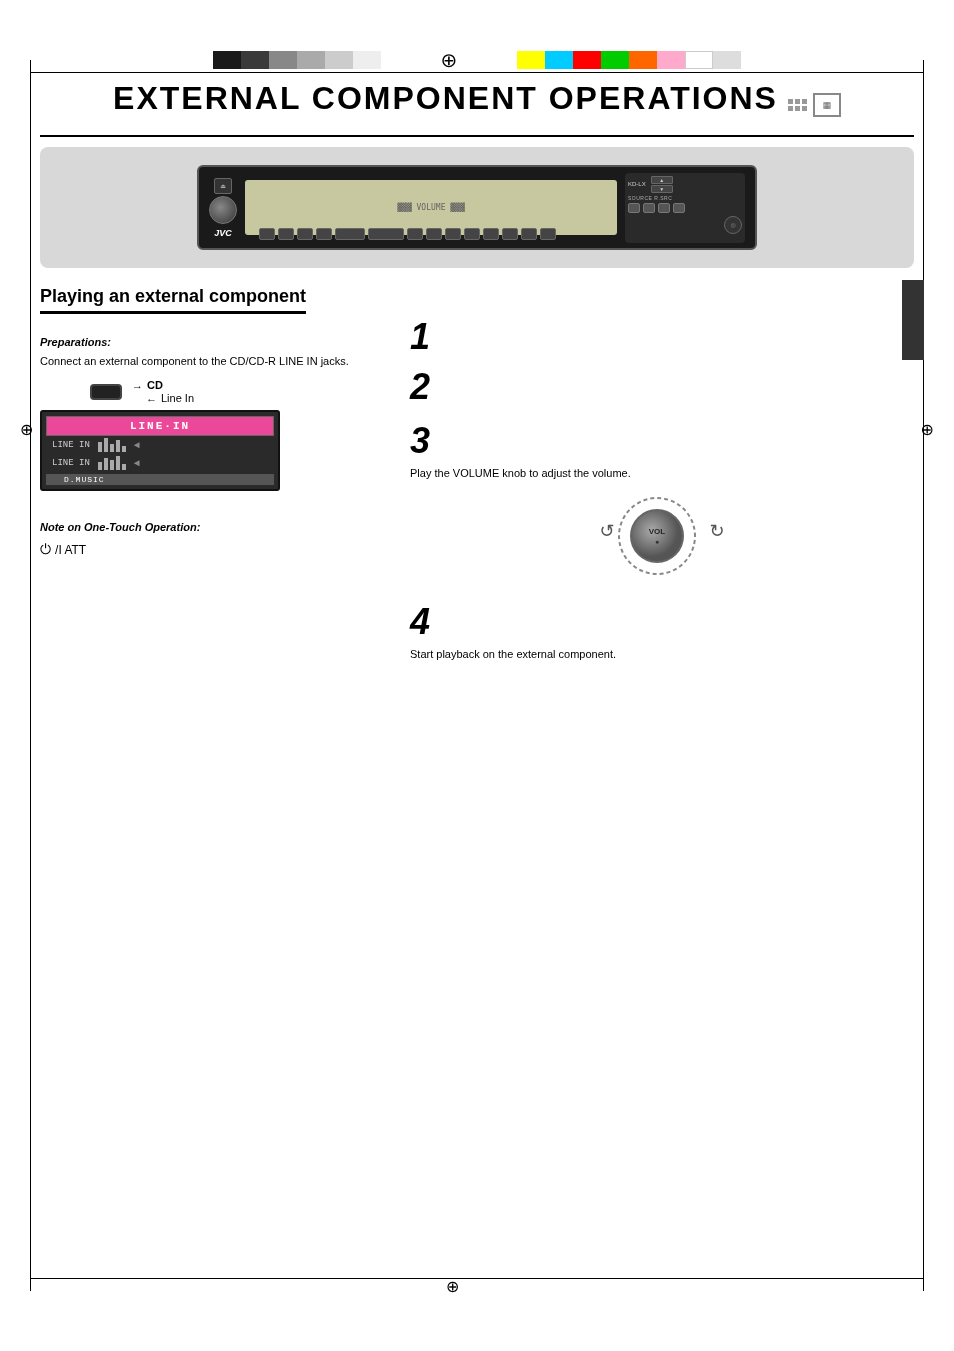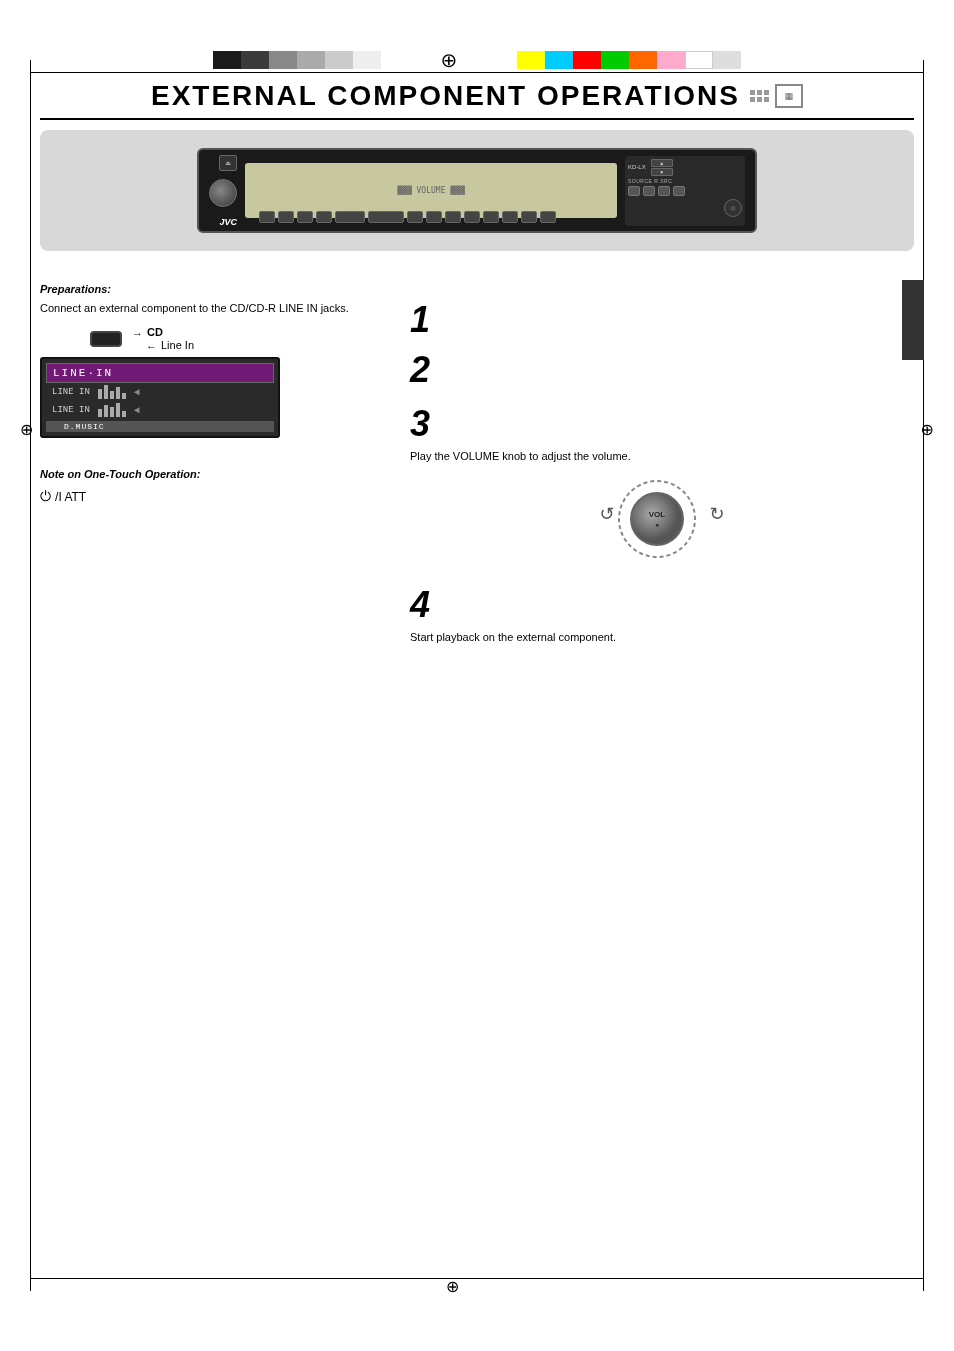--- a/index.html
+++ b/index.html
@@ -85,23 +85,24 @@
       position: absolute;
       top: 80px;
       left: 40px;
       right: 40px;
       bottom: 80px;
     }
 
     
     .page-title {
       text-align: center;
-      font-size: 28px;
+      font-size: 32px;
       font-weight: 900;
       letter-spacing: 2px;
+      margin-bottom: 12px;
       display: flex;
       align-items: center;
       justify-content: flex-end;
       gap: 10px;
     }
     .page-title-icon {
       display: flex;
       gap: 2px;
       align-items: center;
     }
@@ -136,22 +137,22 @@
       display: flex;
       align-items: center;
       padding: 4px 10px;
       gap: 8px;
       position: relative;
       border: 2px solid #555;
     }
     .hu-left {
       display: flex;
       flex-direction: column;
-      align-items: flex-end;
-      gap: 8px;
+      align-items: center;
+      gap: 2px;
     }
     .hu-knob {
       width: 28px;
       height: 28px;
       background: radial-gradient(circle at 40% 40%, #888, #333);
       border-radius: 50%;
       border: 1px solid #777;
     }
     .hu-logo {
       color: #fff;
@@ -470,20 +471,21 @@
         <div class="hu-bottom-btn"></div>
       </div>
     </div>
   </div>
 
   <div class="steps-container">
 
     <div class="steps-left">
 
       
+      <div class="section-heading">Playing an external component</div>
 
       
       <div class="preparations-label">Preparations:</div>
 
       <div class="step-text">
         Connect an external component to the CD/CD-R LINE IN jacks.
       </div>
 
       
       <div class="step1-diagram">
@@ -502,21 +504,21 @@
               <span style="font-size:11px;color:#000;margin-left:14px;">←</span>
               <span style="font-size:11px;color:#000;">Line In</span>
             </div>
           </div>
         </div>
 
         <div style="margin-top:6px;">
 
           <div style="width:240px;background:#2a2a2a;border:2px solid #111;border-radius:3px;padding:4px;">
 
-            <div style="background:#701a75;color:#fff;font-size:11px;font-weight:normal;font-family:'Courier New',monospace;padding:3px 6px;letter-spacing:2px;border:1px solid #666;">LINE·IN</div>
+            <div style="background:#ec4899;color:#fff;font-size:11px;font-weight:bold;font-family:'Courier New',monospace;padding:3px 6px;letter-spacing:2px;border:1px solid #666;text-align:center;">LINE·IN</div>
 
             <div style="color:#ccc;font-size:9px;font-family:'Courier New',monospace;padding:2px 6px;display:flex;align-items:center;gap:8px;">
               <span>LINE  IN</span>
               <div style="display:flex;gap:2px;align-items:flex-end;">
                 <div style="width:4px;height:10px;background:#aaa;"></div>
                 <div style="width:4px;height:14px;background:#aaa;"></div>
                 <div style="width:4px;height:8px;background:#aaa;"></div>
                 <div style="width:4px;height:12px;background:#aaa;"></div>
                 <div style="width:4px;height:6px;background:#aaa;"></div>
               </div>

